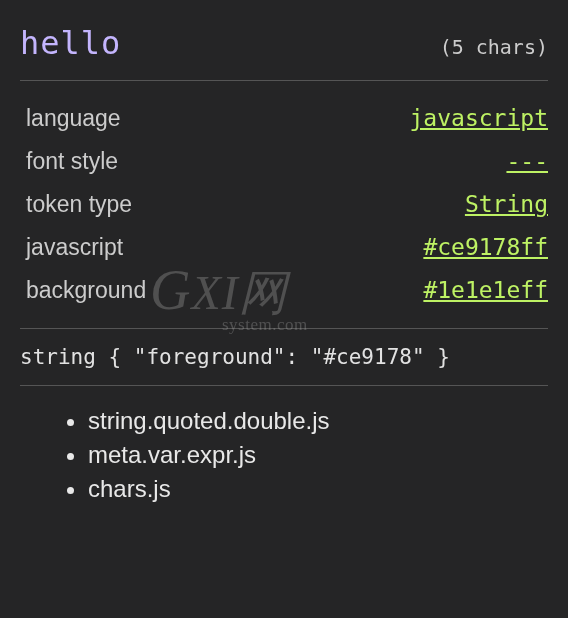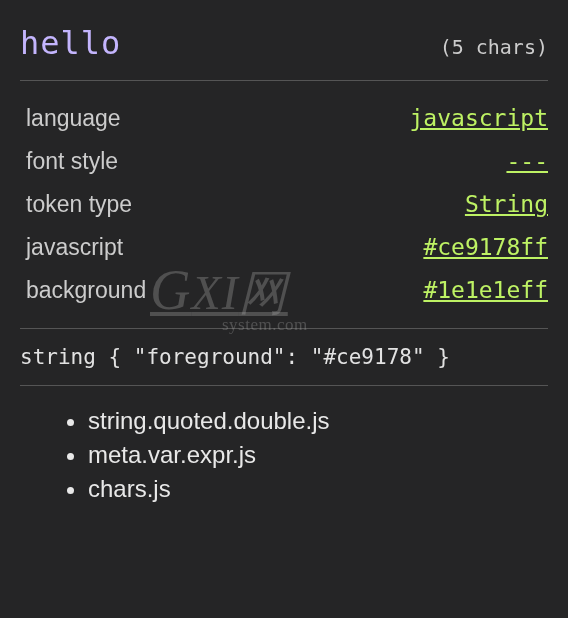--- a/index.html
+++ b/index.html
@@ -75,21 +75,20 @@
       left: 150px;
       font-family: Georgia, serif;
       color: rgba(160,160,160,0.35);
       pointer-events: none;
       user-select: none;
     }
     .watermark .big {
       font-size: 48px;
       font-style: italic;
       letter-spacing: 1px;
-      text-decoration: underline;
     }
     .watermark .big .g {
       font-size: 56px;
       font-style: italic;
     }
     .watermark .small {
       font-size: 17px;
       margin-top: -10px;
       margin-left: 72px;
       letter-spacing: 0.5px;

